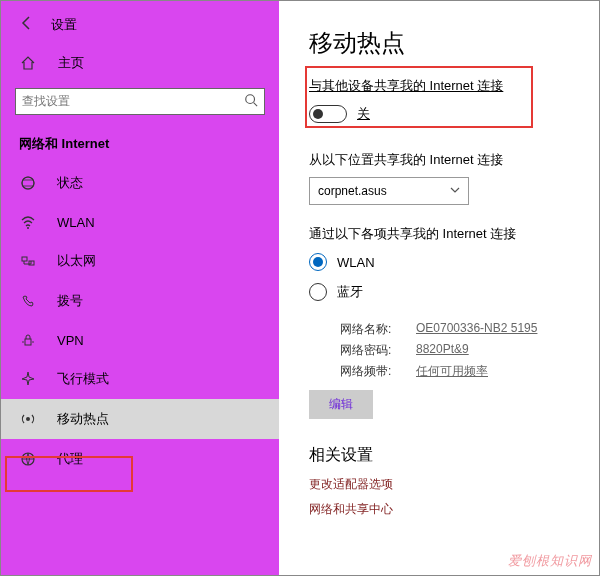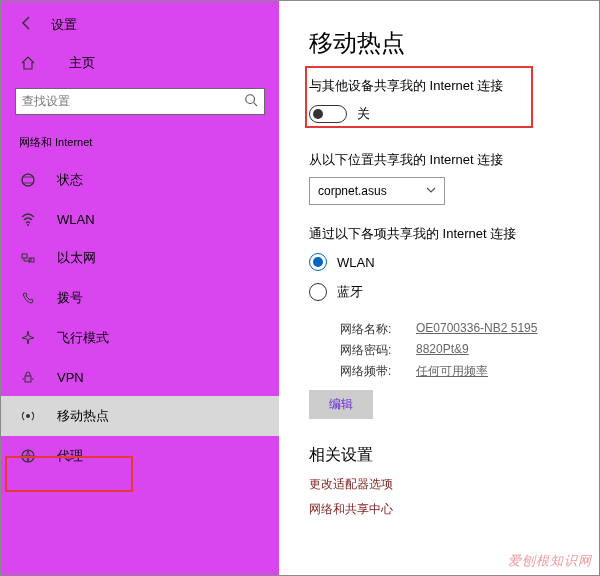--- a/index.html
+++ b/index.html
@@ -2,45 +2,45 @@
 <html><head>
 <meta charset="utf-8">
 <style>
 * { box-sizing: border-box; margin: 0; padding: 0; }
 body { font-family: "Microsoft YaHei", "Segoe UI", sans-serif; background: #fff; width: 600px; height: 576px; overflow: hidden; position: relative; }
 .container { display: flex; height: 100%; border: 1px solid #888; }
 .sidebar { width: 278px; background: #d946ef; display: flex; flex-direction: column; padding-top: 8px; }
 .header-row { display: flex; align-items: center; gap: 16px; padding: 6px 18px 10px 18px; }
 .back-btn { cursor: pointer; font-size: 14px; }
 .title { font-size: 13px; }
-.home-row { display: flex; align-items: center; gap: 32px; padding: 10px 18px 12px 18px; cursor: pointer; }
+.home-row { display: flex; align-items: center; gap: 21px; padding: 10px 18px 12px 18px; cursor: pointer; }
 .home-row .icon { width: 18px; display: flex; justify-content: center; }
 .home-label { font-size: 13px; }
 .search-box { margin: 4px 14px 14px 14px; border: 1px solid #666; background: #fff; display: flex; align-items: center; padding: 4px 6px; }
 .search-box input { border: none; outline: none; flex: 1; font-size: 12px; background: transparent; font-family: Liberation Serif, serif; }
 .search-icon { font-size: 13px; color: #555; }
-.section-title { font-size: 11px; font-weight: normal; padding: 6px 18px 10px 18px; }
+.section-title { font-size: 13px; font-weight: bold; padding: 6px 18px 10px 18px; }
 .nav-list { display: flex; flex-direction: column; }
 .nav-item { display: flex; align-items: center; gap: 20px; padding: 11px 18px; cursor: pointer; font-size: 13px; }
 .nav-item.active { background: #d8d8d8; }
 .nav-item .icon { width: 18px; display: flex; justify-content: center; align-items: center; }
 .nav-item .icon svg { width: 16px; height: 16px; }
 .red-box-nav { position: absolute; left: 5px; top: 456px; width: 128px; height: 36px; border: 2px solid #e53935; pointer-events: none; }
 .main { flex: 1; background: #fff; padding: 26px 28px 0 30px; overflow: hidden; }
 .page-title { font-size: 24px; font-weight: 400; margin-bottom: 18px; }
-.share-block { margin-bottom: 18px; position: relative; }
+.share-block { margin-bottom: 18px; position: relative; text-decoration: underline; }
 .share-label { font-size: 13px; margin-bottom: 10px; }
 .toggle-row { display: flex; align-items: center; gap: 10px; }
 .toggle { width: 38px; height: 18px; border: 1.5px solid #333; border-radius: 10px; position: relative; cursor: pointer; background: #fff; }
 .toggle-knob { width: 10px; height: 10px; background: #333; border-radius: 50%; position: absolute; left: 3px; top: 2.5px; }
 .toggle-state { font-size: 13px; }
 .red-box-share { position: absolute; left: 305px; top: 66px; width: 228px; height: 62px; border: 2px solid #e53935; pointer-events: none; }
 .from-block { margin-bottom: 20px; margin-top: 28px; }
 .from-label { font-size: 13px; margin-bottom: 8px; }
-.dropdown { border: 1px solid #999; width: 136px; padding: 6px 8px; display: flex; justify-content: space-between; align-items: center; font-size: 12px; cursor: pointer; background: #fff; }
+.dropdown { border: 1px solid #999; width: 160px; padding: 6px 8px; display: flex; justify-content: space-between; align-items: center; font-size: 12px; cursor: pointer; background: #fff; }
 .dropdown .chev { font-size: 10px; color: #555; }
 .via-block { margin-bottom: 20px; }
 .via-label { font-size: 13px; margin-bottom: 10px; }
 .radio-row { display: flex; align-items: center; gap: 10px; margin-bottom: 12px; cursor: pointer; }
 .radio { width: 18px; height: 18px; border: 1.5px solid #333; border-radius: 50%; display: flex; align-items: center; justify-content: center; }
 .radio.checked { border-color: #0067c0; }
 .radio.checked::after { content: ""; width: 10px; height: 10px; background: #0067c0; border-radius: 50%; }
 .radio-label { font-size: 13px; }
 .info-grid { font-size: 12px; margin-bottom: 10px; }
 .info-row { display: flex; gap: 14px; margin-bottom: 4px; margin-left: 31px; }
@@ -120,35 +120,35 @@
         <span class="icon">
             <svg viewBox="0 0 16 16">
               <path d="M3 4 Q5 2 7 4 L6 6 Q8 8 10 10 L12 9 Q14 11 12 13 Q6 13 3 4" stroke="#333" stroke-width="1" fill="none"></path>
             </svg>
           </span>
         <span>拨号</span>
       </div>
       <div class="nav-item">
         <span class="icon">
             <svg viewBox="0 0 16 16">
-              <path d="M8 1 L9 6 L14 8 L9 9 L8 14 L7 9 L2 8 L7 6 Z" stroke="#333" stroke-width="1" fill="none"></path>
-            </svg>
-          </span>
-        <span>飞行模式</span>
-      </div>
-      <div class="nav-item">
-        <span class="icon">
-            <svg viewBox="0 0 16 16">
               <rect x="5" y="7" width="6" height="6" stroke="#333" stroke-width="1" fill="none"></rect>
               <path d="M6 7 V5 A2 2 0 0 1 10 5 V7" stroke="#333" stroke-width="1" fill="none"></path>
               <circle cx="3" cy="10" r="0.8" fill="#333"></circle>
               <circle cx="13" cy="10" r="0.8" fill="#333"></circle>
             </svg>
           </span>
         <span>VPN</span>
+      </div>
+      <div class="nav-item">
+        <span class="icon">
+            <svg viewBox="0 0 16 16">
+              <path d="M8 1 L9 6 L14 8 L9 9 L8 14 L7 9 L2 8 L7 6 Z" stroke="#333" stroke-width="1" fill="none"></path>
+            </svg>
+          </span>
+        <span>飞行模式</span>
       </div>
       <div class="nav-item active">
         <span class="icon">
             <svg viewBox="0 0 16 16">
               <circle cx="8" cy="8" r="2" fill="#333"></circle>
               <path d="M4 4 A6 6 0 0 0 4 12 M12 4 A6 6 0 0 1 12 12" stroke="#333" stroke-width="1.2" fill="none"></path>
             </svg>
           </span>
         <span>移动热点</span>
       </div>

